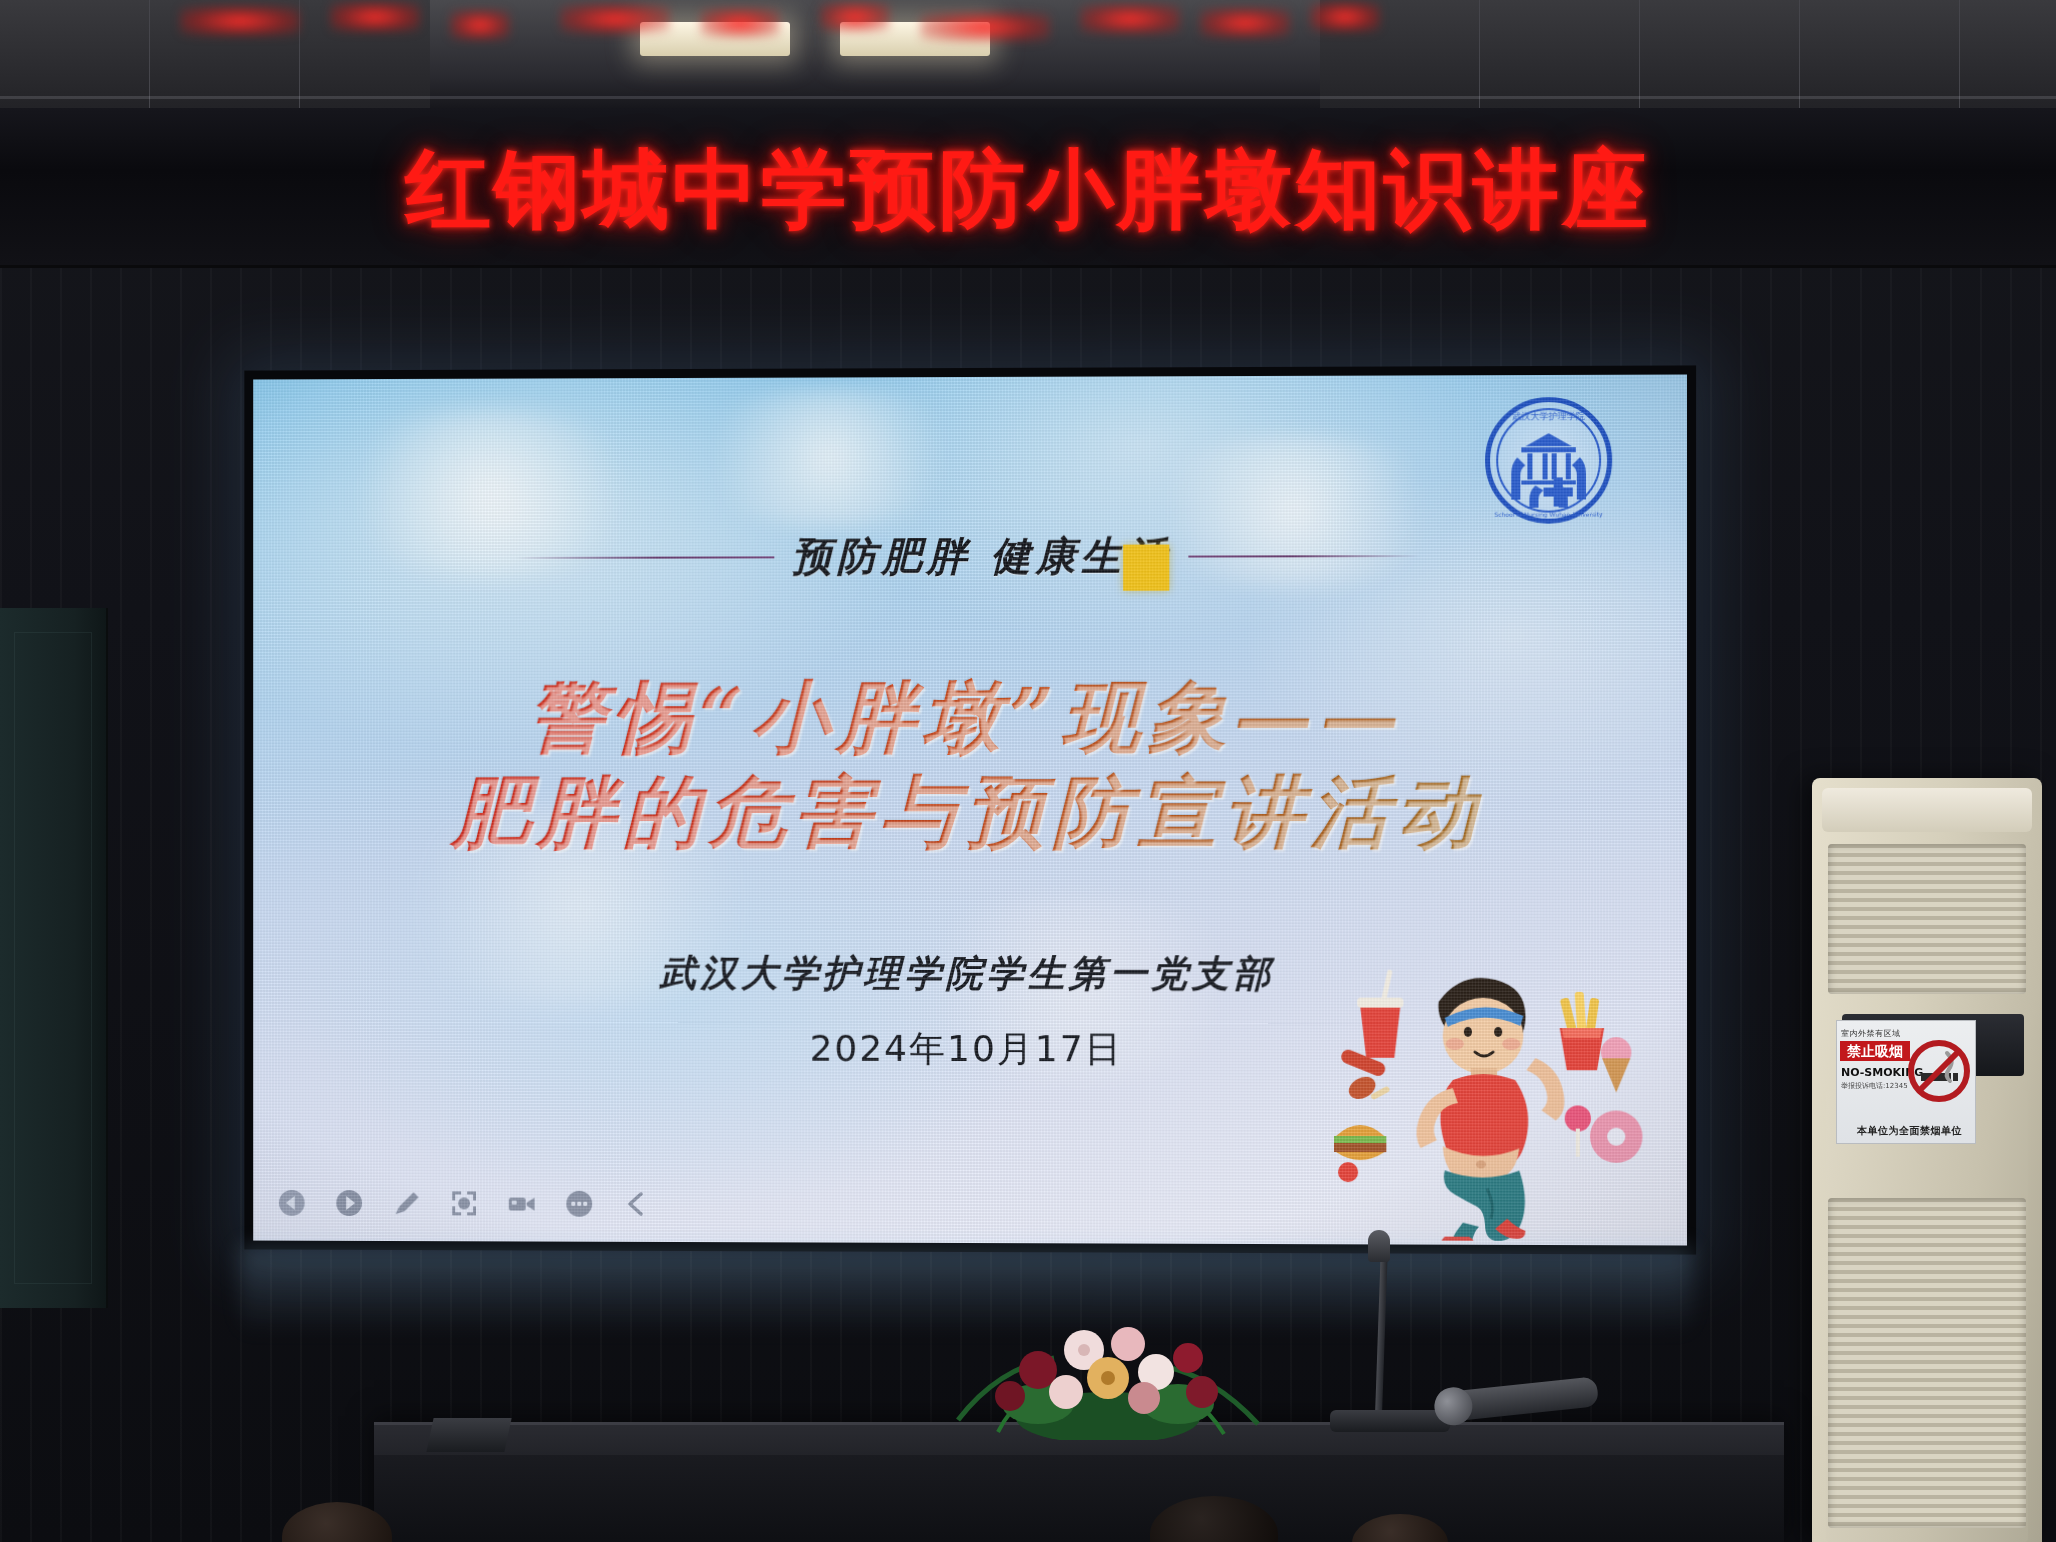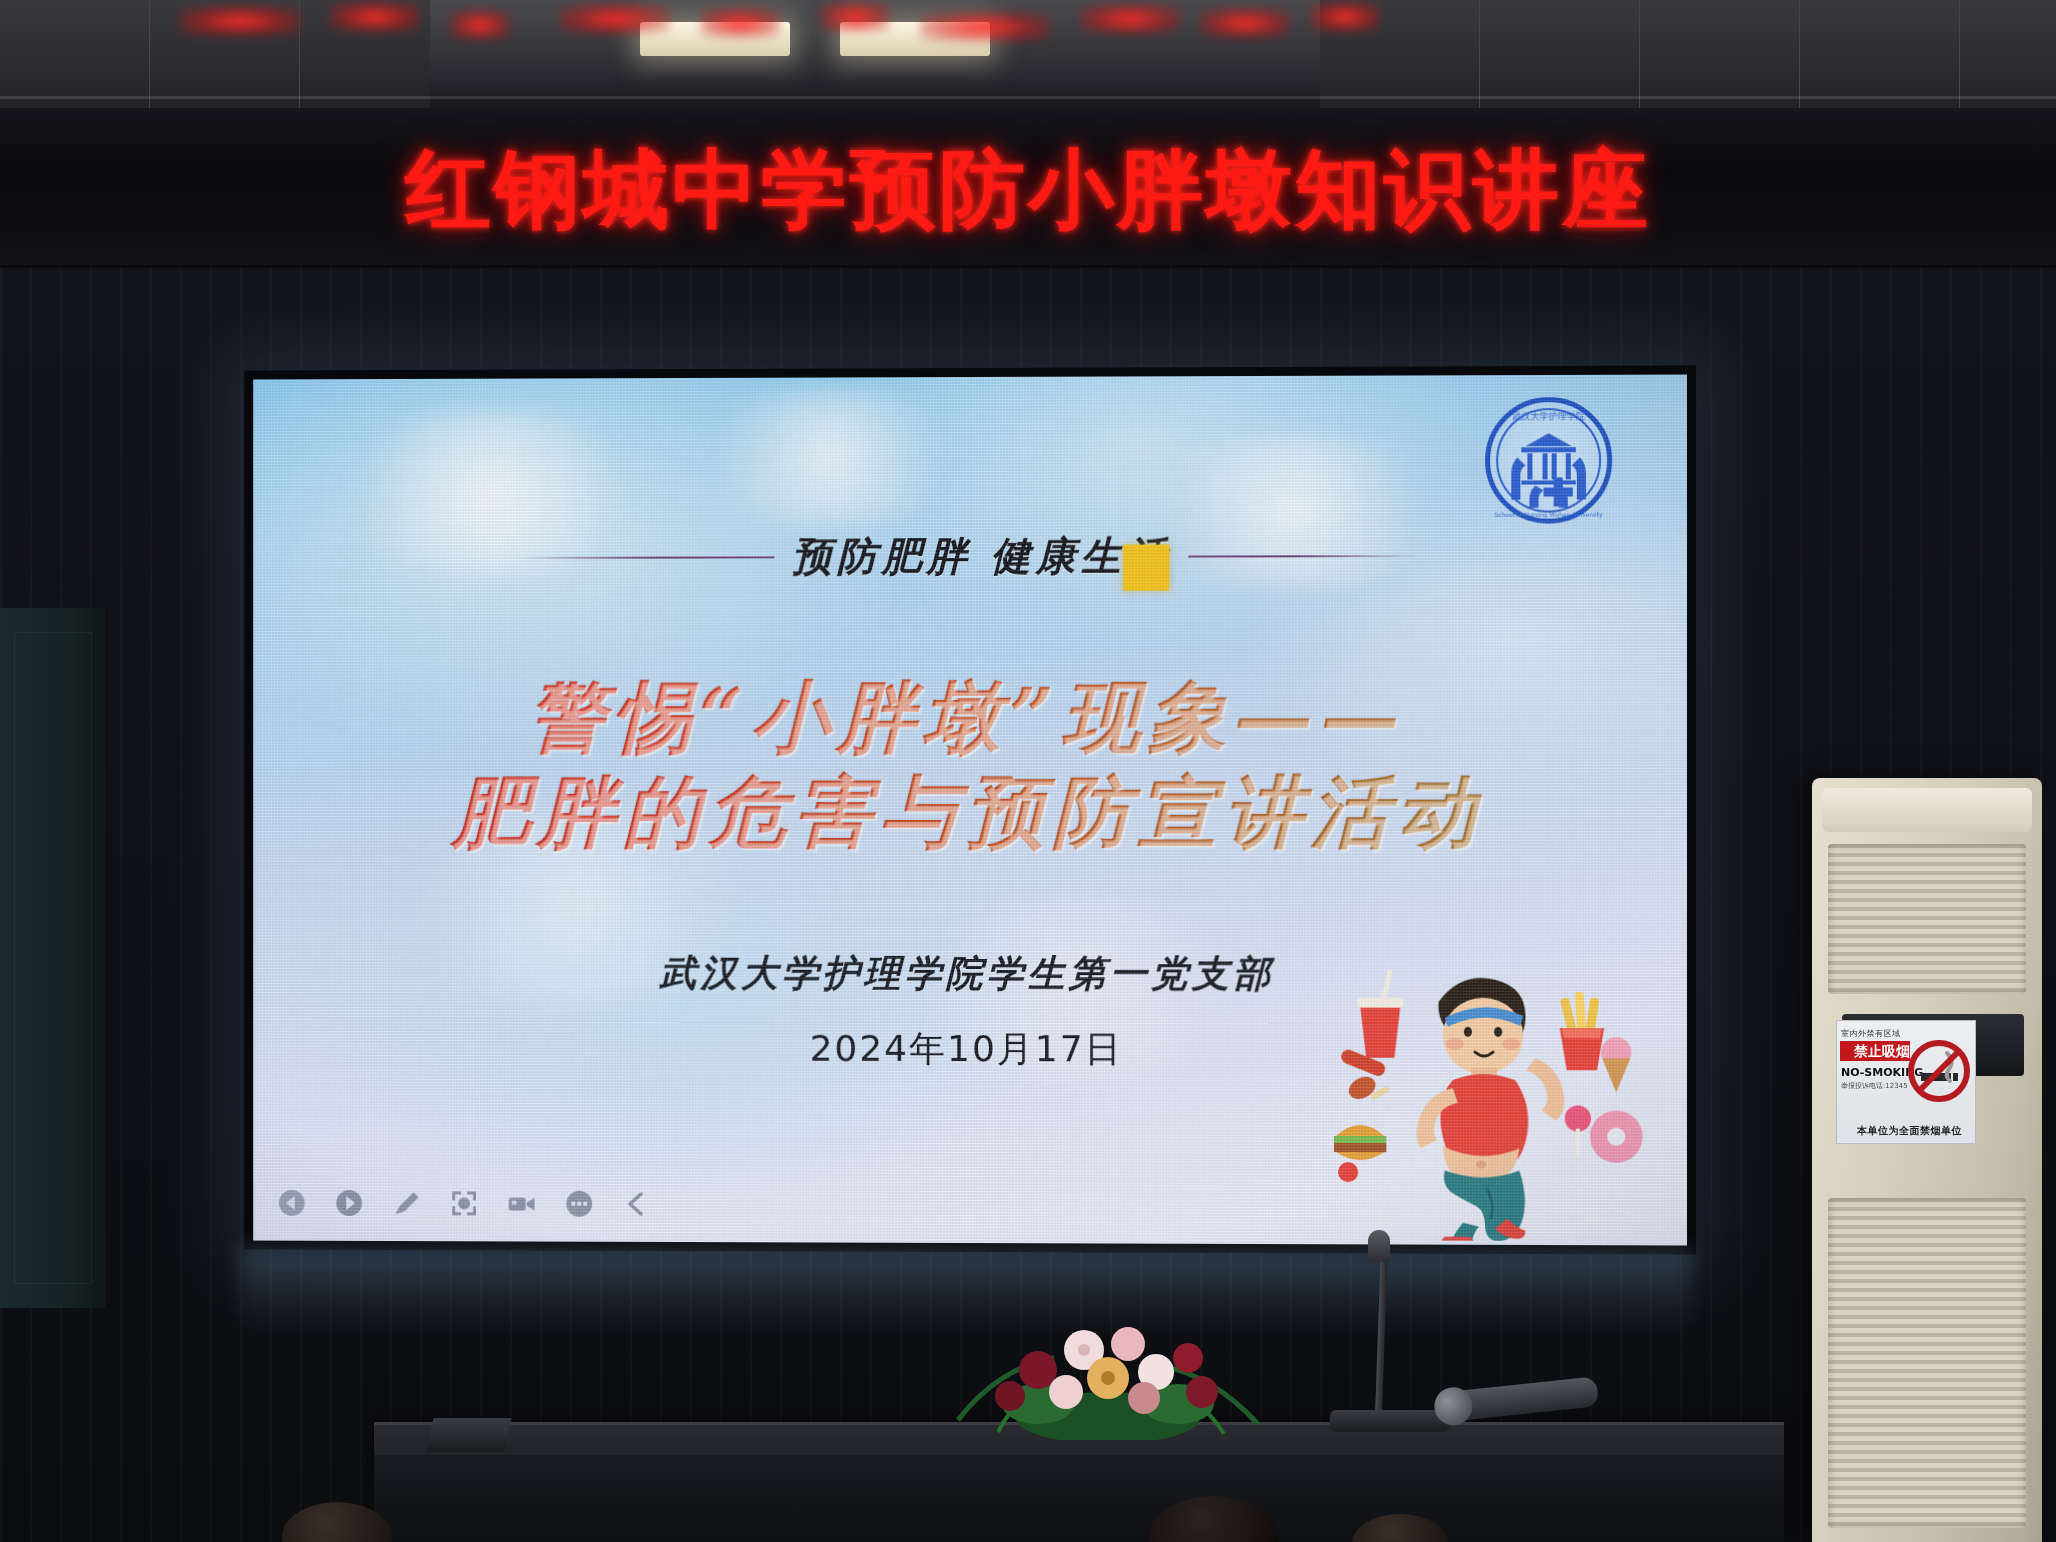--- a/index.html
+++ b/index.html
@@ -208,21 +208,21 @@
     border-radius:4px;
   }
   .nosmoke{
     position:absolute; left:24px; top:242px; width:140px; height:124px;
     background:linear-gradient(180deg,#eceef0,#dfe2e6);
     border:1px solid #b9bcc0;
     font-family:"DejaVu Sans","Liberation Sans",sans-serif;
   }
   .ns-line1{ position:absolute; left:4px; top:7px; font-size:8px; color:#333; letter-spacing:.5px; }
   .ns-band{ position:absolute; left:3px; top:20px; width:70px; height:20px; background:#c2181c;
-            color:#fff; font-size:14px; font-weight:700; text-align:right; line-height:20px; }
+            color:#fff; font-size:14px; font-weight:700; text-align:center; line-height:20px; }
   .ns-en{ position:absolute; left:4px; top:45px; font-size:11px; font-weight:700; color:#111; }
   .ns-sm{ position:absolute; left:4px; top:60px; font-size:7px; color:#444; }
   .ns-foot{ position:absolute; left:20px; bottom:5px; font-size:10px; color:#222; font-weight:700; letter-spacing:.5px; }
 
   
   .table{
     position:absolute; left:374px; top:1422px; width:1410px; height:120px;
     background:linear-gradient(180deg,#2a2b31 0%,#1d1e23 42%,#141519 100%);
     border-top:3px solid #3c3d44;
     box-shadow:0 -6px 24px rgba(0,0,0,.5);

